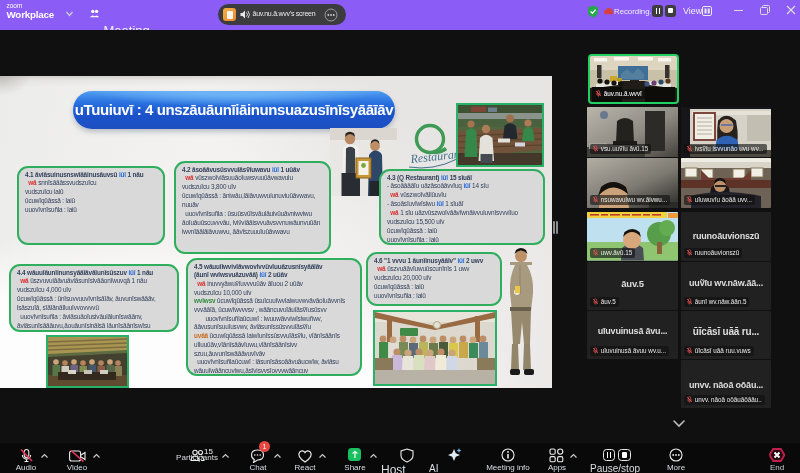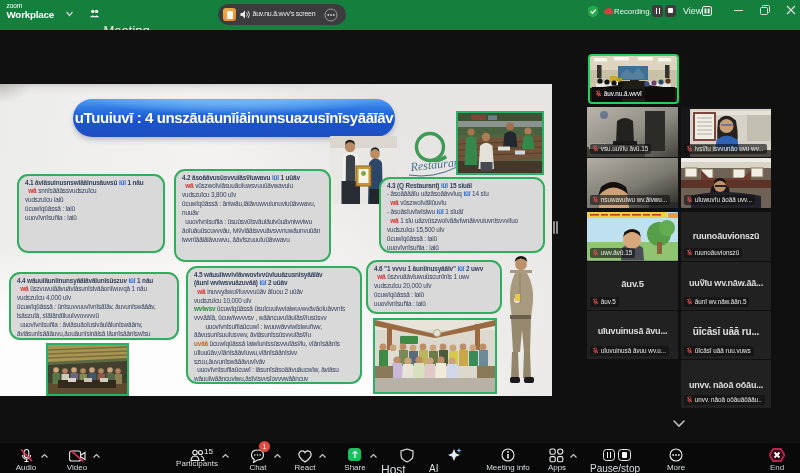--- a/index.html
+++ b/index.html
@@ -1,23 +1,23 @@
 <!DOCTYPE html>
 <html><head><meta charset="utf-8">
 <style>
 *{margin:0;padding:0;box-sizing:border-box}
 html,body{width:800px;height:473px;overflow:hidden;background:#0f0f0f}
 #app{position:relative;width:800px;height:473px;font-family:"Liberation Sans",sans-serif}
 .ab{position:absolute}
 
-#topbar{position:absolute;left:0;top:0;width:800px;height:30px;background:#15803d}
+#topbar{position:absolute;left:0;top:0;width:800px;height:30px;background:#8b5cf6}
 #stage{position:absolute;left:0;top:30px;width:800px;height:413px;background:#101010}
 #toolbar{position:absolute;left:0;top:443px;width:800px;height:30px;background:#090909}
 
-#slide{position:absolute;left:0;top:54px;width:552px;height:312px;
+#slide{position:absolute;left:0;top:46px;width:552px;height:312px;
  background:radial-gradient(130% 90% at 18% 105%, #fdfdfd 0 38%, rgba(253,253,253,0) 60%),
  radial-gradient(120% 120% at 100% 0%, #e6e5e3 0 25%, rgba(230,229,227,0) 55%),
  linear-gradient(180deg,rgba(178,176,172,.5) 0,rgba(178,176,172,.15) 4px,rgba(178,176,172,0) 11px),radial-gradient(45px 28px at 0% 0%,rgba(170,168,164,.6) 0,rgba(170,168,164,0) 70%),linear-gradient(100deg,#ececea,#f4f3f1 40%,#eceae8)}
 .gbox{position:absolute;border:2px solid #2fae5d;border-radius:11px;background:#d9d9d9;color:#33405c;font-size:6.4px;line-height:8.9px;padding:2.5px 4px 2px 6px;letter-spacing:-.15px;overflow:hidden;white-space:nowrap}
 .gbox b{font-weight:bold}
 .r{color:#d92f2f;font-weight:bold}
 .bl{color:#2b6bd8;font-weight:bold}
 .gr{color:#2f8a3e;font-weight:bold}
 .or{color:#c96a1e;font-weight:bold}
 #title{position:absolute;left:73px;top:15px;width:322px;height:38px;border-radius:19px;
@@ -542,21 +542,21 @@
  <svg class="ab" style="left:190px;top:5px" width="15" height="15" viewBox="0 0 15 15">
         <circle cx="5" cy="4.5" r="2.2" stroke="#ececec" stroke-width="1.1" fill="none"></circle>
         <path d="M1 12.5 q0.5 -4.5 4 -4.5 q3.5 0 4 4.5z" stroke="#ececec" stroke-width="1.1" fill="none"></path>
         <circle cx="10.5" cy="4.5" r="2" stroke="#ececec" stroke-width="1.1" fill="none"></circle>
         <path d="M10.8 8 q2.8 0.3 3.2 4.5 h-3" stroke="#ececec" stroke-width="1.1" fill="none"></path>
       </svg>
  <div class="ab" style="left:204px;top:4px;color:#ececec;font-size:8px">15</div>
  <svg class="ab" style="left:221px;top:10px" width="9" height="6" viewBox="0 0 9 6">
         <path d="M1.5 4.5 L4.5 1.5 L7.5 4.5" stroke="#c9c9c9" stroke-width="1.2" fill="none"></path>
       </svg>
- <div class="ab" style="left:171px;top:16px;width:52px;text-align:center;color:#dcdfe2;font-size:8px">Participants</div>
+ <div class="ab" style="left:171px;top:10px;width:52px;text-align:center;color:#dcdfe2;font-size:8px">Participants</div>
 
  <svg class="ab" style="left:250px;top:6px" width="15" height="14" viewBox="0 0 15 14">
         <path d="M7.5 1 q6 0 6 5 q0 5 -6 5 l-4 2.5 l0.8 -3 q-2.8 -1.3 -2.8 -4.5 q0 -5 6 -5z" stroke="#ececec" stroke-width="1.1" fill="none"></path>
         <circle cx="4.8" cy="6" r=".8" fill="#ececec"></circle>
         <circle cx="7.5" cy="6" r=".8" fill="#ececec"></circle>
         <circle cx="10.2" cy="6" r=".8" fill="#ececec"></circle>
       </svg>
  <div class="ab" style="left:259px;top:-2px;width:11px;height:11px;background:#e8473f;border-radius:50%;color:#fff;font-size:7px;line-height:11px;text-align:center">1</div>
  <svg class="ab" style="left:273px;top:10px" width="9" height="6" viewBox="0 0 9 6">
         <path d="M1.5 4.5 L4.5 1.5 L7.5 4.5" stroke="#c9c9c9" stroke-width="1.2" fill="none"></path>

